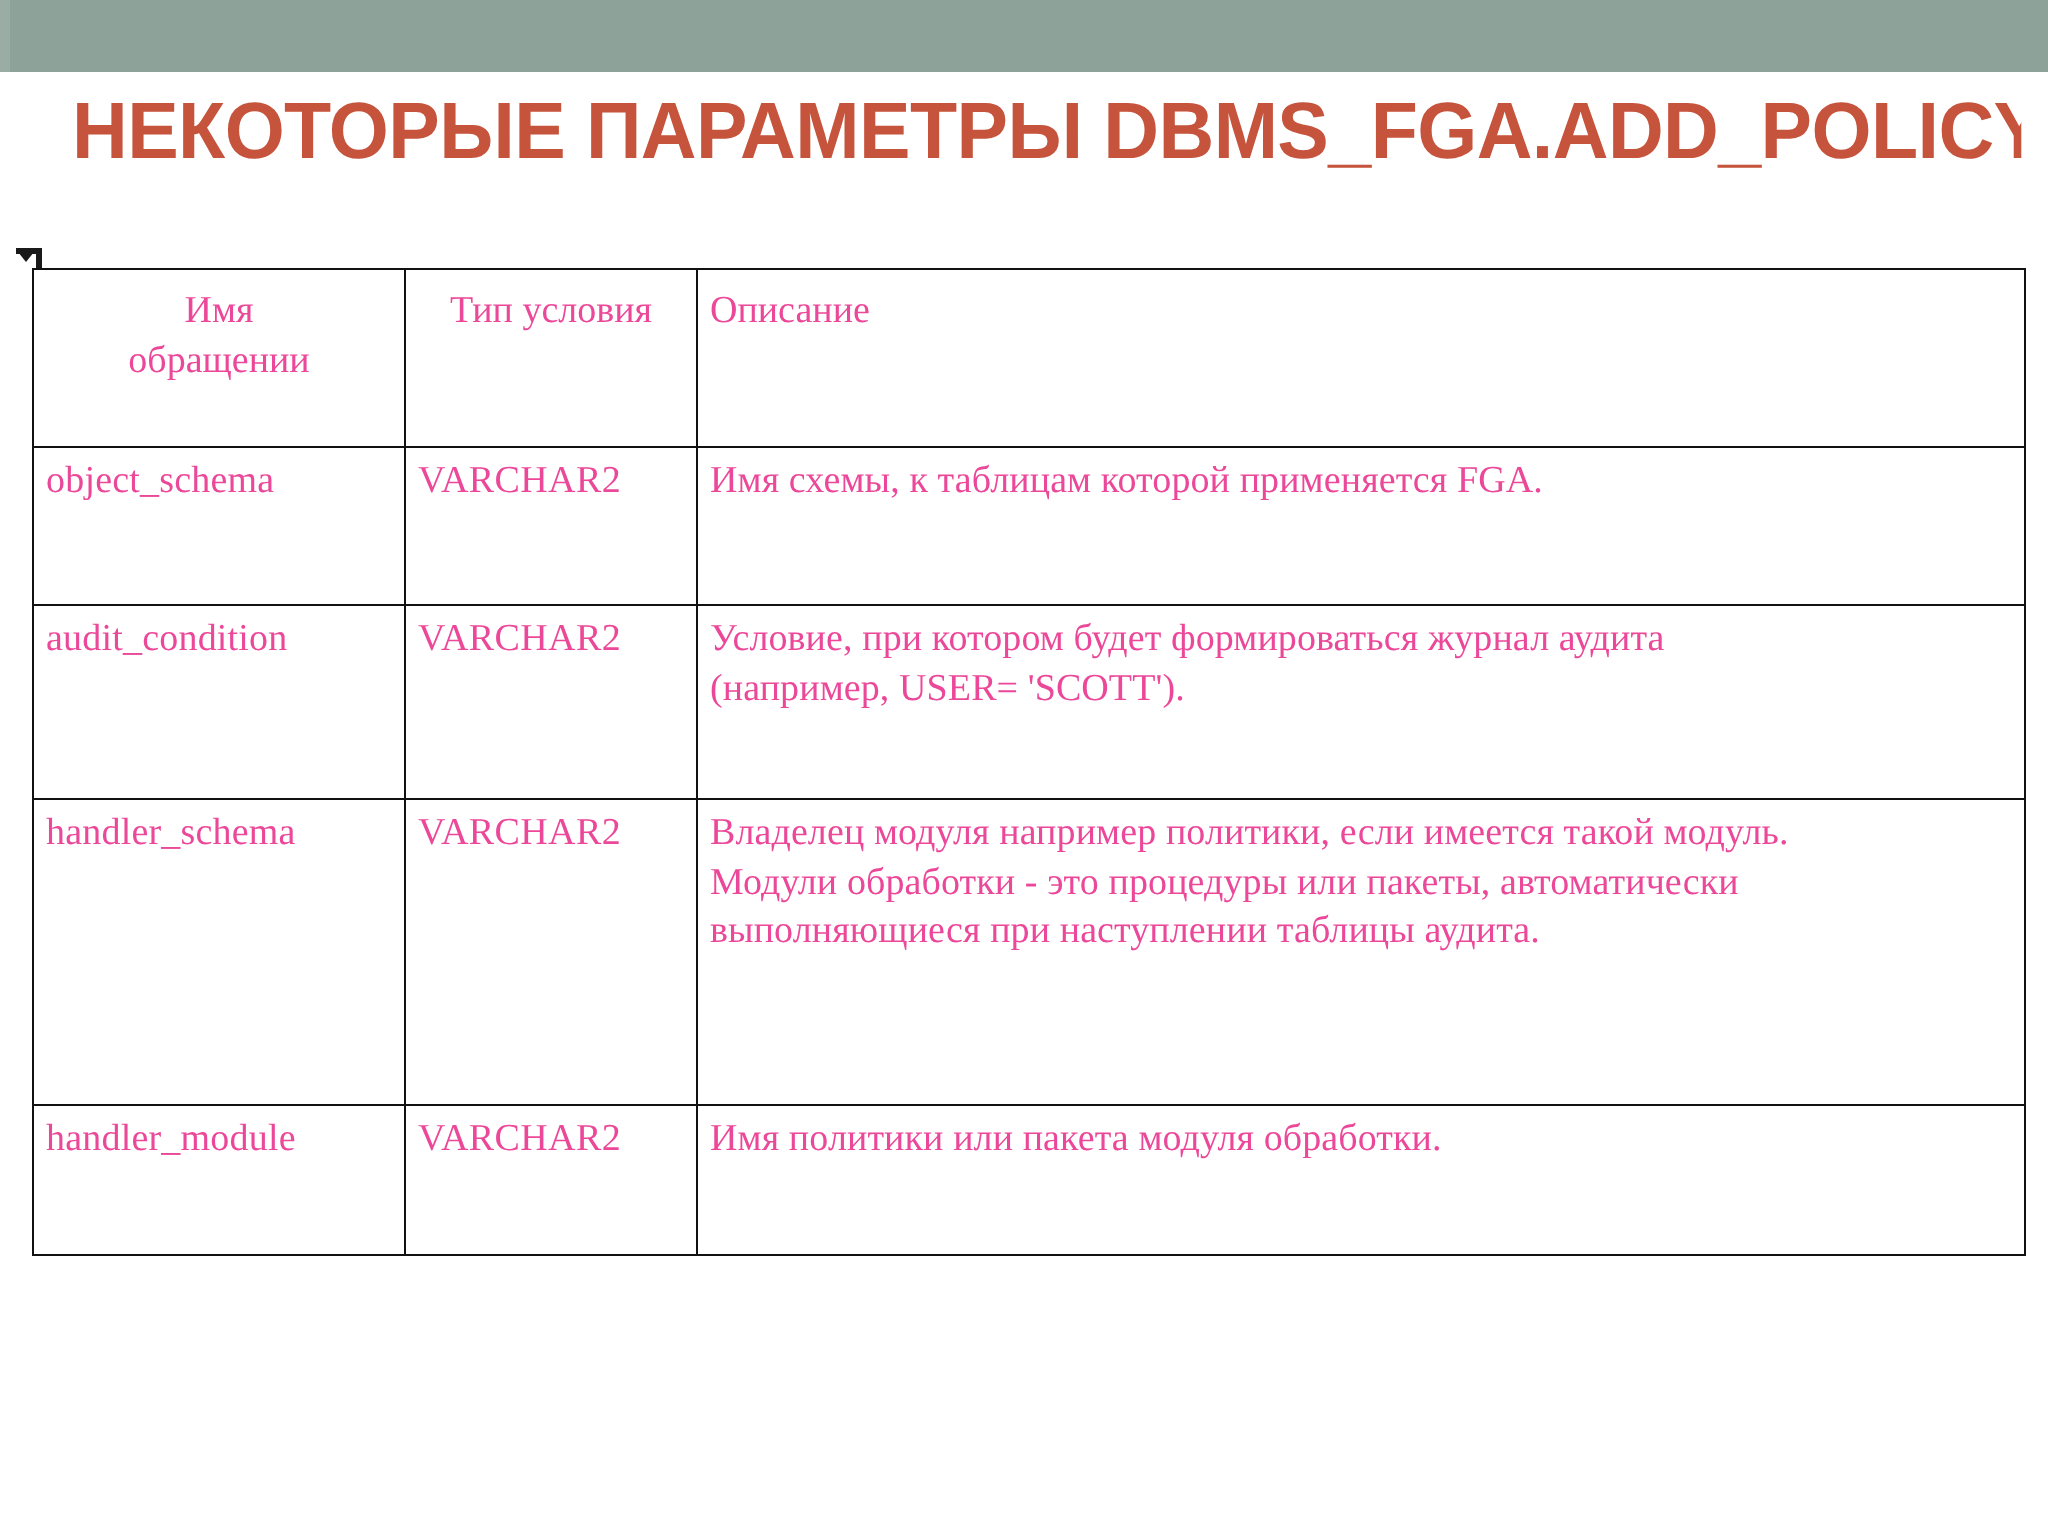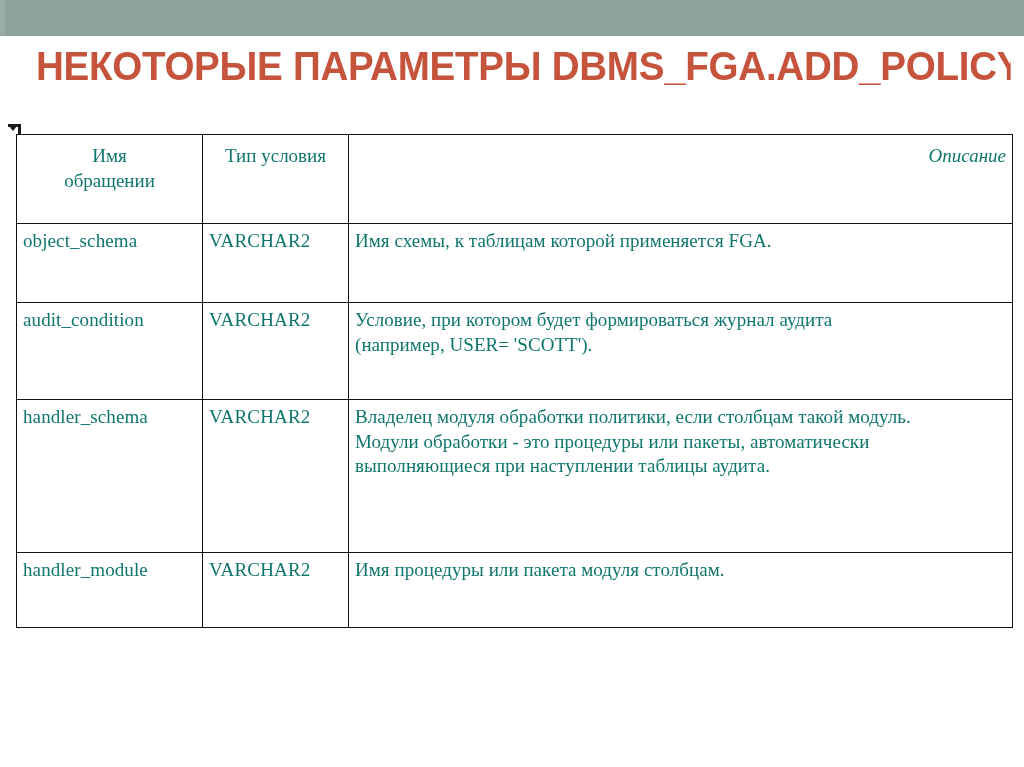--- a/index.html
+++ b/index.html
@@ -101,40 +101,39 @@
     width: 996px;
     background: #ffffff;
   }
   table.param-table td,
   table.param-table th {
     border: 1.6px solid #111111;
     vertical-align: top;
     padding: 5px 6px 7px 6px;
     font-size: 19px;
     line-height: 1.30;
-    color: #0f766e;
+    color: #ec4899;
     font-weight: normal;
     text-align: left;
     margin-top: 12px;
   }
   .col-name  { width: 186px; }
   .col-type  { width: 146px; }
   .col-desc  { width: 664px; }
 
   
   tr.head-row th {
     text-align: center;
     font-weight: normal;
     height: 72px;
     padding-top: 9px;
     font-size: 19px;
   }
   tr.head-row th.desc-head {
-    text-align: right;
-    font-style: italic;
+    text-align: left;
   }
   .head-line { display: block; }
 
   
   td.cell-name {
     font-weight: bold;
     letter-spacing: 0.1px;
   }
   td.cell-type {
     letter-spacing: 0.2px;
@@ -204,29 +203,29 @@
           <span class="desc-line">Условие, при котором будет формироваться журнал аудита</span>
           <span class="desc-line">(например, USER= 'SCOTT').</span>
         </td>
       </tr>
 
 
       <tr data-h="h6">
         <td class="cell-name">handler_schema</td>
         <td class="cell-type">VARCHAR2</td>
         <td class="cell-desc">
-          <span class="desc-line">Владелец модуля обработки политики, если столбцам такой модуль.</span>
+          <span class="desc-line">Владелец модуля например политики, если имеется такой модуль.</span>
           <span class="desc-line">Модули обработки - это процедуры или пакеты, автоматически</span>
           <span class="desc-line">выполняющиеся при наступлении таблицы аудита.</span>
         </td>
       </tr>
 
       <tr data-h="h7">
         <td class="cell-name">handler_module</td>
         <td class="cell-type">VARCHAR2</td>
         <td class="cell-desc">
-          <span class="desc-line">Имя процедуры или пакета модуля столбцам.</span>
+          <span class="desc-line">Имя политики или пакета модуля обработки.</span>
         </td>
       </tr>
 
     </tbody>
   </table>
 </div>
 
 </body></html>

